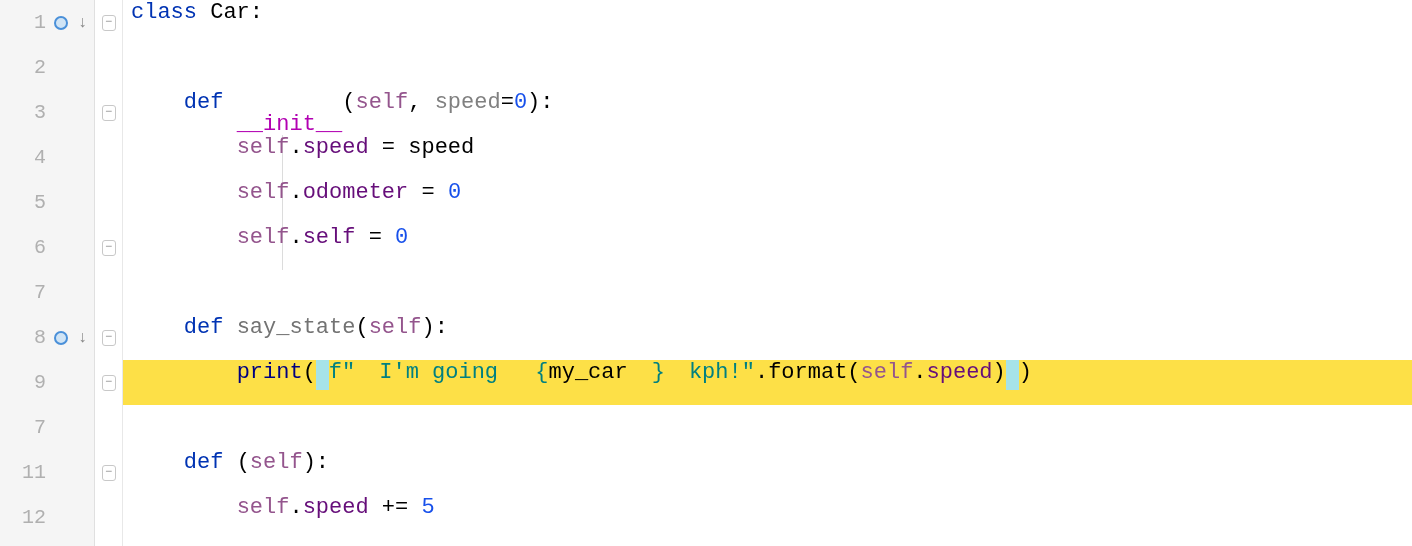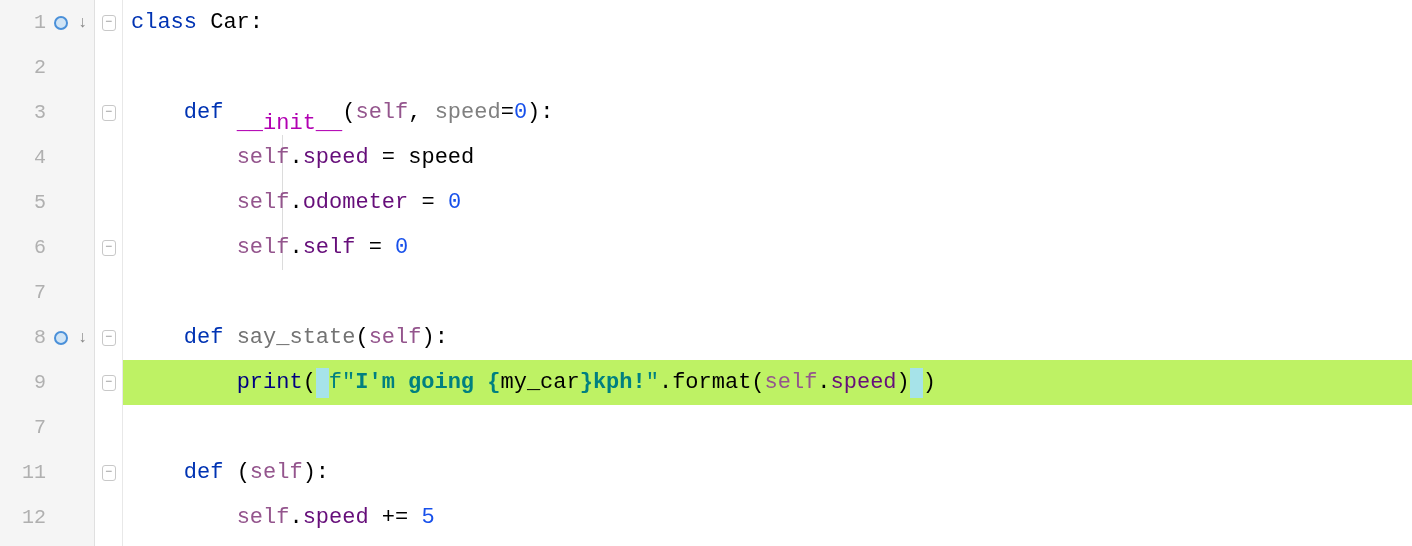--- a/index.html
+++ b/index.html
@@ -76,47 +76,47 @@
     color: #999;
   }
   .code-area {
     flex: 1;
     padding-top: 0;
     position: relative;
   }
   .code-line {
     height: 45px;
     display: flex;
-    align-items: center;
+    align-items: flex-start;
     padding-left: 8px;
     white-space: pre;
     position: relative;
   }
   .indent-guide {
     position: absolute;
     width: 1px;
     background: #dcdcdc;
     left: 159px;
   }
   .kw { color: #0033b3; }
   .cls { color: #000000; }
   .fn { color: #737373; }
   .dunder { color: #b200b2; margin-top: 22px; }
   .self { color: #94558d; }
   .param { color: #808080; }
   .attr { color: #660e7a; }
   .num { color: #1750eb; }
   .builtin { color: #000080; }
   .str { color: #008080; }
-  .strb { color: #008080; font-weight: bold; }
+  .strb { color: #008080; font-weight: normal; margin-left: 24px; }
   .op { color: #000000; }
   .plain { color: #000000; }
   .punct { color: #000000; }
   .line9-hl {
-    background: #bef264;
+    background: #fde047;
   }
   .caret-mark {
     display: inline-block;
     width: 13px;
     height: 30px;
     background: #a6e3e9;
     vertical-align: middle;
   }
 </style>
 </head>

